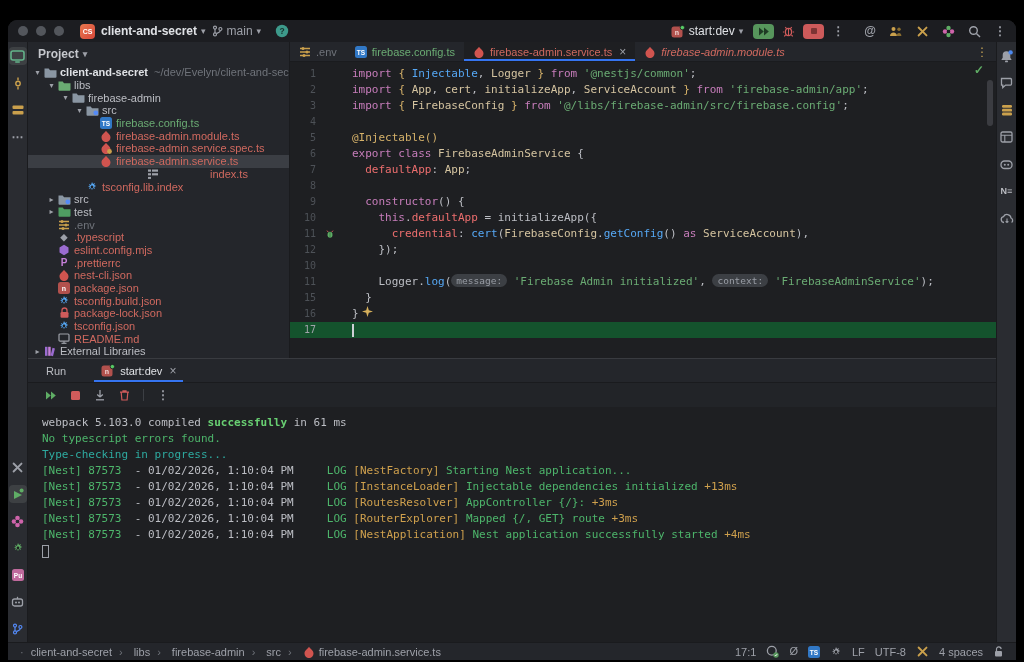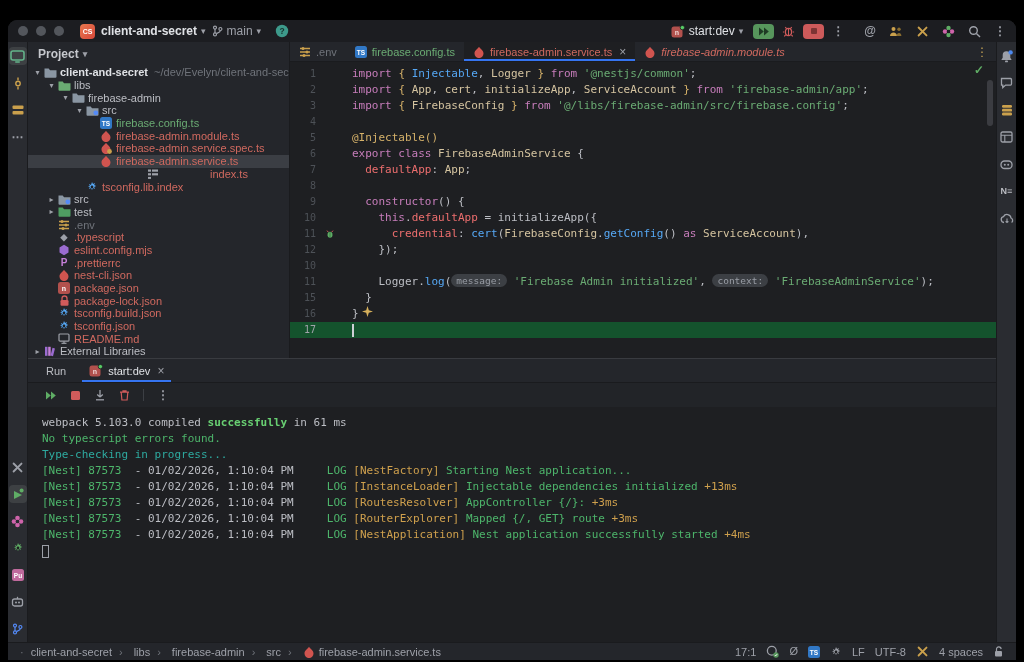--- a/index.html
+++ b/index.html
@@ -66,21 +66,21 @@
   .tk-kw{color:#c77dbb}.tk-str{color:#6aab73}.tk-fn{color:#56a8f5}.tk-fld{color:#ed6e6e}
   .tk-id{color:#d5c4a0}.tk-br{color:#d6b26a}.tk-pl{color:#bcbec4}.tk-deco{color:#d6b26a}
   .inlay{display:inline-block;background:#3c3f44;color:#999da5;border-radius:7px;padding:0 5px;font-size:9.5px;line-height:13px;vertical-align:1px;font-family:"DejaVu Sans Mono",monospace}
   .caret{display:inline-block;width:1.5px;height:13px;background:#ced0d6;vertical-align:middle}
   .insp{position:absolute;top:2px;right:12px}
   .ed-scroll{position:absolute;top:18px;right:3px;width:6px;height:46px;background:#45474c;border-radius:3px;opacity:.75}
 
   
   .run-panel{height:284px;flex:none;display:flex;flex-direction:column;background:#1e1f22;border-top:1px solid #393b40}
   .run-tabs{height:24px;flex:none;background:#24262b;display:flex;align-items:stretch;padding-left:18px;font-size:11px;border-bottom:1px solid #1a1b1e}
-  .run-title{display:flex;align-items:center;color:#bcbec4;margin-right:16px}
+  .run-title{display:flex;align-items:center;color:#bcbec4;margin-right:28px}
   .run-tab{display:flex;align-items:center;gap:5px;color:#dfe1e5;padding:0 7px;box-shadow:inset 0 -2px 0 #3574f0}
   .run-tab .tab-close{color:#9da0a8;font-size:12px;margin-left:2px}
   .run-toolbar{height:24px;flex:none;display:flex;align-items:center;gap:13px;padding-left:17px;background:#222428}
   .rt-sep{width:1px;height:12px;background:#3c3f44}
   .console{flex:1;font-family:"DejaVu Sans Mono",monospace;font-size:11px;line-height:16px;padding:8px 0 0 14px;color:#bcbec4;overflow:hidden}
   .console-line{height:16px;white-space:pre}
   .cl-w{color:#bcbec4}.cl-g{color:#4db56b}.cl-gb{color:#68cf72;font-weight:bold}.cl-t{color:#2eaaa0}.cl-y{color:#cfa04d}
   .cursor-box{display:inline-block;width:7px;height:13px;border:1px solid #9da0a8;vertical-align:middle}
 
   
@@ -481,36 +481,36 @@
                   <svg width="12" height="12" viewBox="0 0 12 12" xmlns="http://www.w3.org/2000/svg">
                     <rect width="12" height="12" rx="2.5" fill="#b2514d"></rect>
                     <text x="6" y="9" font-size="7" font-weight="bold" text-anchor="middle" fill="#fff" font-family="Liberation Sans,sans-serif">n</text>
                   </svg>
                 </span>
                 <span class="t-label c-salmon">package.json</span>
               </div>
               <div class="tree-row" style="padding-left: 18px;">
                 <span class="t-chev"></span>
                 <span class="t-ic">
+                  <svg width="12" height="12" viewBox="0 0 12 12" xmlns="http://www.w3.org/2000/svg">
+                    <path d="M6 1l1 2 2.1-1-1 2.1 2.1 0.9-2.1 0.9 1 2.1-2.1-1-1 2-1-2-2.1 1 1-2.1L1.8 6l2.1-0.9-1-2.1 2.1 1z" fill="#56a8f5"></path>
+                    <circle cx="6" cy="6" r="1.4" fill="#1e1f22"></circle>
+                  </svg>
+                </span>
+                <span class="t-label c-salmon">tsconfig.build.json</span>
+              </div>
+              <div class="tree-row" style="padding-left: 18px;">
+                <span class="t-chev"></span>
+                <span class="t-ic">
                   <svg width="11" height="12" viewBox="0 0 11 12" xmlns="http://www.w3.org/2000/svg">
                     <path d="M3 5V3.5a2.5 2.5 0 0 1 5 0V5" fill="none" stroke="#d05b5b" stroke-width="1.3"></path>
                     <rect x="1.5" y="5" width="8" height="5.8" rx="1.2" fill="#d05b5b"></rect>
                   </svg>
                 </span>
                 <span class="t-label c-salmon">package-lock.json</span>
-              </div>
-              <div class="tree-row" style="padding-left: 18px;">
-                <span class="t-chev"></span>
-                <span class="t-ic">
-                  <svg width="12" height="12" viewBox="0 0 12 12" xmlns="http://www.w3.org/2000/svg">
-                    <path d="M6 1l1 2 2.1-1-1 2.1 2.1 0.9-2.1 0.9 1 2.1-2.1-1-1 2-1-2-2.1 1 1-2.1L1.8 6l2.1-0.9-1-2.1 2.1 1z" fill="#56a8f5"></path>
-                    <circle cx="6" cy="6" r="1.4" fill="#1e1f22"></circle>
-                  </svg>
-                </span>
-                <span class="t-label c-salmon">tsconfig.build.json</span>
               </div>
               <div class="tree-row" style="padding-left: 18px;">
                 <span class="t-chev"></span>
                 <span class="t-ic">
                   <svg width="12" height="12" viewBox="0 0 12 12" xmlns="http://www.w3.org/2000/svg">
                     <path d="M6 1l1 2 2.1-1-1 2.1 2.1 0.9-2.1 0.9 1 2.1-2.1-1-1 2-1-2-2.1 1 1-2.1L1.8 6l2.1-0.9-1-2.1 2.1 1z" fill="#56a8f5"></path>
                     <circle cx="6" cy="6" r="1.4" fill="#1e1f22"></circle>
                   </svg>
                 </span>
                 <span class="t-label c-salmon">tsconfig.json</span>

